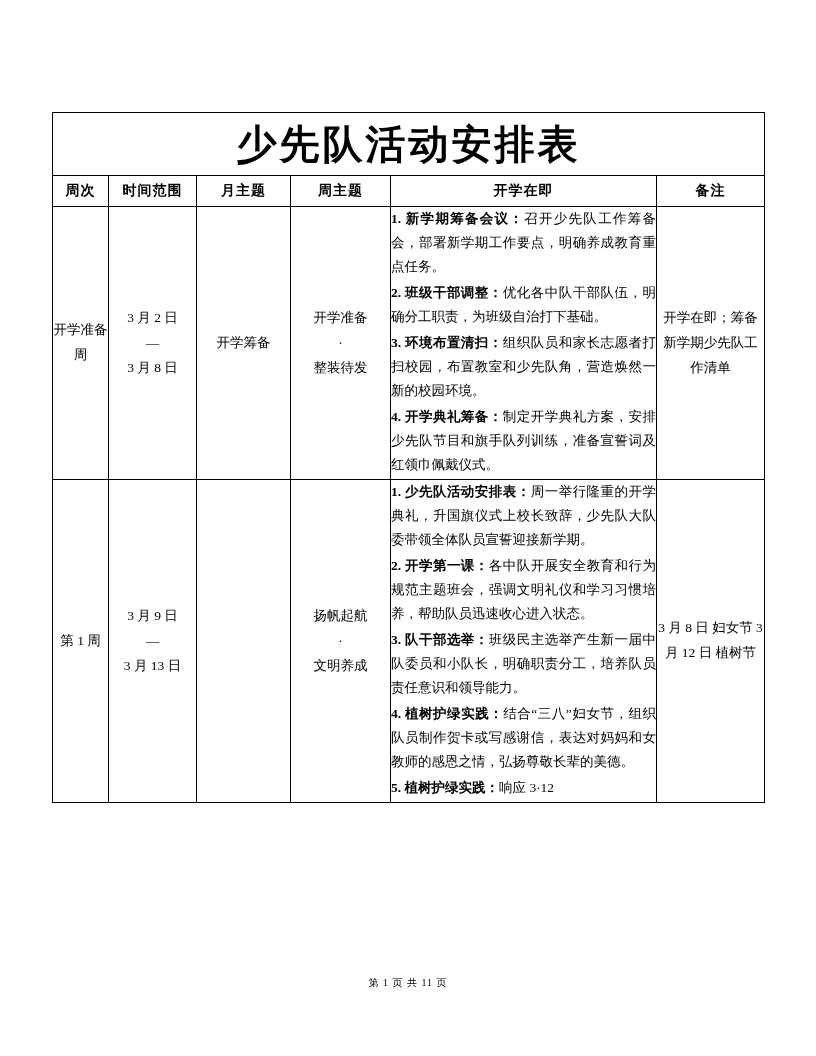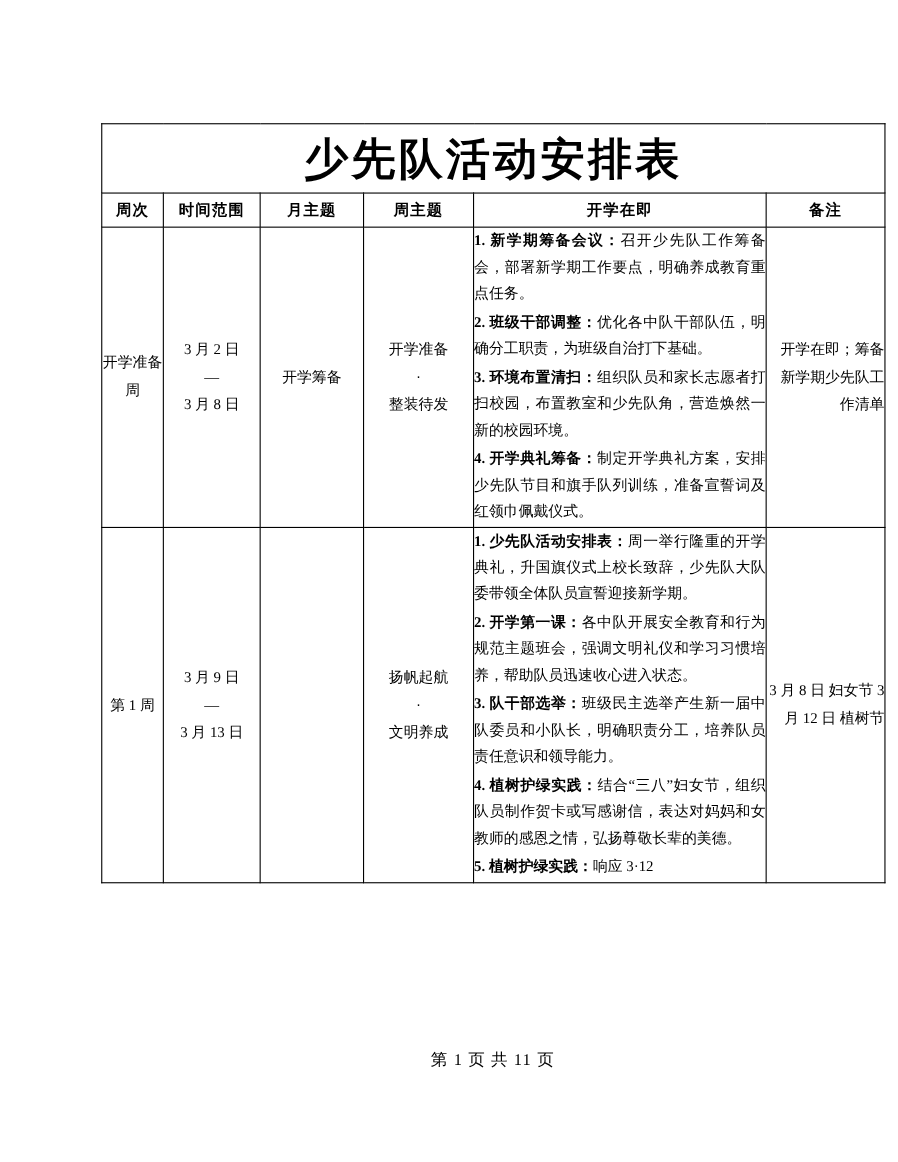--- a/index.html
+++ b/index.html
@@ -13,21 +13,20 @@
     font-family: "Liberation Serif", serif;
     color: #000000;
     position: relative;
     overflow: hidden;
   }
   .page {
     position: relative;
     width: 724px;
     height: 1056px;
     box-sizing: border-box;
-    margin-left: 40px;
   }
   .doc-table {
     position: absolute;
     left: 52px;
     top: 112px;
     width: 712px;
     border-collapse: collapse;
     table-layout: fixed;
   }
   .doc-table td, .doc-table th {
@@ -79,34 +78,34 @@
   }
   .work-item .num {
     font-weight: bold;
   }
   .work-item .lead {
     font-weight: bold;
   }
   .note-cell {
     font-size: 13.5px;
     line-height: 1.85;
-    text-align: right;
+    text-align: center;
     padding: 6px 6px;
     vertical-align: middle;
   }
   .note-cell.mid {
     vertical-align: middle;
   }
   .footer {
     position: absolute;
     left: 0;
-    top: 954px;
+    top: 976px;
     width: 816px;
     text-align: center;
-    font-size: 15px;
+    font-size: 10px;
     letter-spacing: 1px;
     color: #000;
   }
   .col-week   { width: 56px; }
   .col-range  { width: 88px; }
   .col-month  { width: 94px; }
   .col-theme  { width: 100px; }
   .col-work   { width: 266px; }
   .col-note   { width: 108px; }
 </style>

